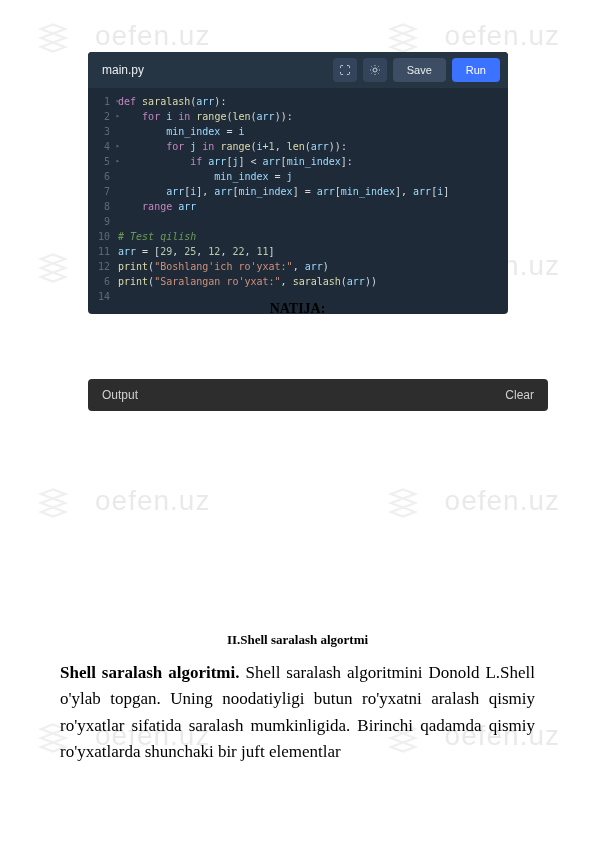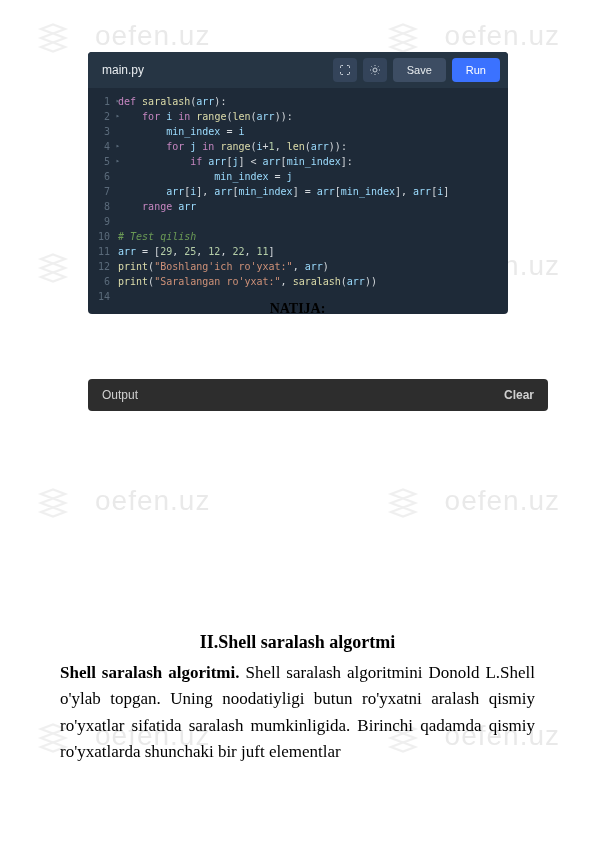--- a/index.html
+++ b/index.html
@@ -150,21 +150,21 @@
   color: #d4d8dc;
   white-space: pre-wrap;
 }
 
 .section-title {
   position: absolute;
   top: 632px;
   left: 0;
   width: 100%;
   text-align: center;
-  font-size: 18px;
+  font-size: 13px;
   font-weight: bold;
   color: #000;
   font-family: 'Times New Roman', serif;
 }
 .body-text {
   position: absolute;
   top: 660px;
   left: 60px;
   right: 60px;
   font-size: 17px;
@@ -302,19 +302,19 @@
         <div class="code-content"></div>
       </div>
     </div>
 </div>
 
 <div class="natija">NATIJA:</div>
 
 <div class="output-container">
   <div class="output-header">
     <span>Output</span>
-    <span style="cursor:pointer;font-weight:bold;">Clear</span>
+    <span style="cursor:pointer;">Clear</span>
   </div>
 </div>
 
 <div class="section-title">II.Shell saralash algortmi</div>
 
 <div class="body-text" id="body-para"><b>Shell saralash algoritmi.</b> Shell saralash algoritmini Donold L.Shell o'ylab topgan. Uning noodatiyligi butun ro'yxatni aralash qismiy ro'yxatlar sifatida saralash mumkinligida. Birinchi qadamda qismiy ro'yxatlarda shunchaki bir juft elementlar</div>
 
 </body></html>

